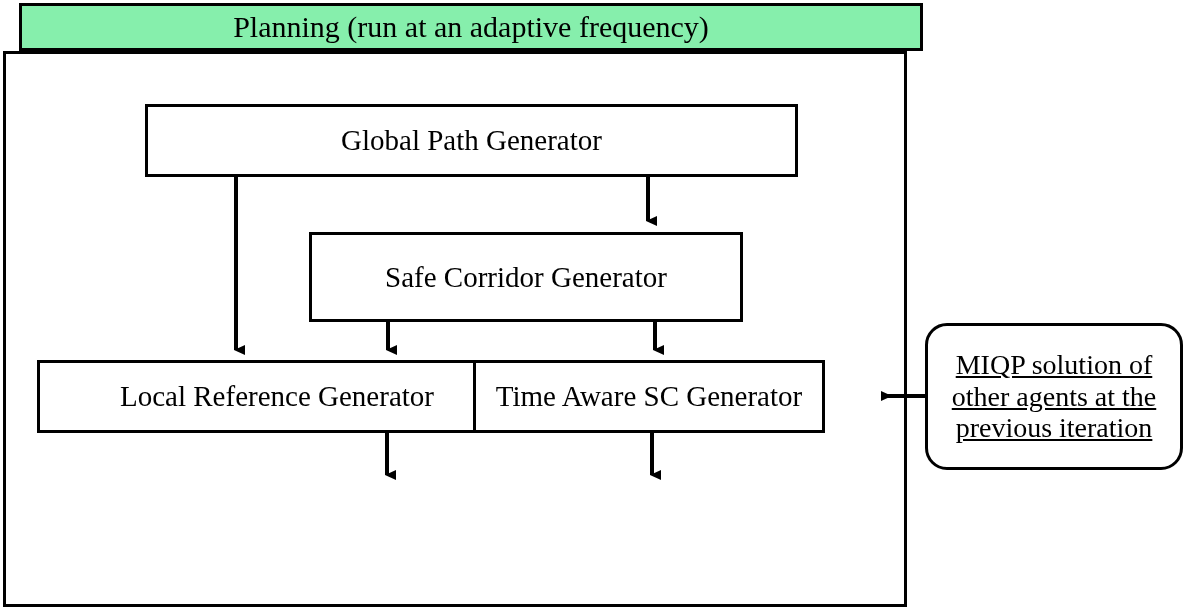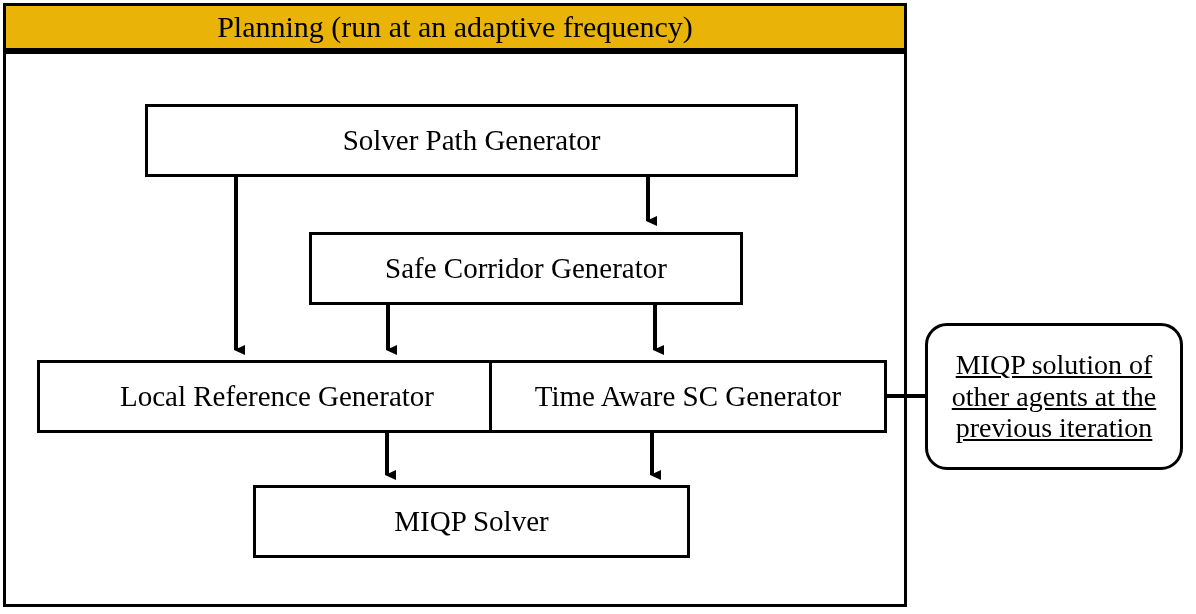--- a/index.html
+++ b/index.html
@@ -26,24 +26,25 @@
   .frame-outer {
     position: absolute;
     box-sizing: border-box;
     border: 3px solid #000000;
     background: transparent;
   }
   .frame-title {
     position: absolute;
     box-sizing: border-box;
     border: 3px solid #000000;
-    background: #eab308;
+    background: #86efac;
     display: flex;
     align-items: center;
     justify-content: center;
+    margin-left: 16px;
   }
   .frame-title .label {
     font-size: 30px;
     color: #000000;
     line-height: 1;
     white-space: nowrap;
   }
   .node {
     position: absolute;
     box-sizing: border-box;
@@ -114,36 +115,33 @@
     </g>
   </svg>
 
   <div class="frame-outer" style="left:3px; top:51px; width:904px; height:556px;"></div>
 
   <div class="frame-title" style="left:3px; top:3px; width:904px; height:48px;">
     <span class="label">Planning (run at an adaptive frequency)</span>
   </div>
 
   <div class="node" style="left:145px; top:104px; width:653px; height:73px;">
-    <span class="label">Solver Path Generator</span>
+    <span class="label">Global Path Generator</span>
   </div>
 
-  <div class="node" style="left:309px; top:232px; width:434px; height:73px;">
+  <div class="node" style="left:309px; top:232px; width:434px; height:90px;">
     <span class="label">Safe Corridor Generator</span>
   </div>
 
   <div class="node" style="left:37px; top:360px; width:480px; height:73px;">
     <span class="label">Local Reference Generator</span>
   </div>
 
-  <div class="node" style="left:473px; top:360px; width:398px; height:73px;margin-left:16px;">
+  <div class="node" style="left:473px; top:360px; width:352px; height:73px;">
     <span class="label">Time Aware SC Generator</span>
   </div>
 
-  <div class="node" style="left:253px; top:485px; width:437px; height:73px;">
-    <span class="label">MIQP Solver</span>
-  </div>
 
   <div class="node rounded" style="left:925px; top:323px; width:258px; height:147px;">
     <span class="label">MIQP solution of other agents at the previous iteration</span>
   </div>
 
 </div>
 
 </body></html>

